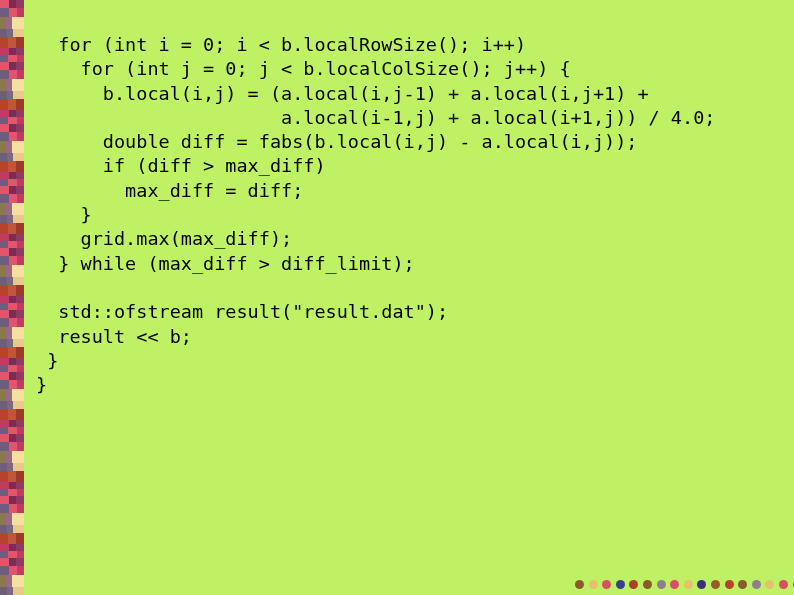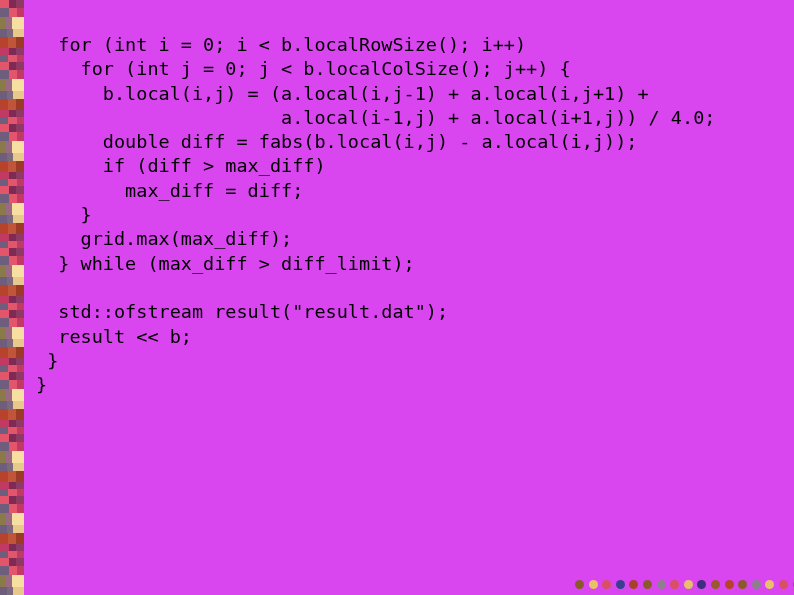--- a/index.html
+++ b/index.html
@@ -12,21 +12,21 @@
     background: #f8f8f8;
     font-family: "DejaVu Sans Mono", monospace;
     overflow: hidden;
     position: relative;
   }
 
   #slide {
     position: relative;
     width: 794px;
     height: 595px;
-    background: #d946ef;
+    background: #bef264;
     overflow: hidden;
   }
 
   
   #left-border {
     position: absolute;
     left: 0;
     top: 0;
     width: 24px;
     height: 595px;

